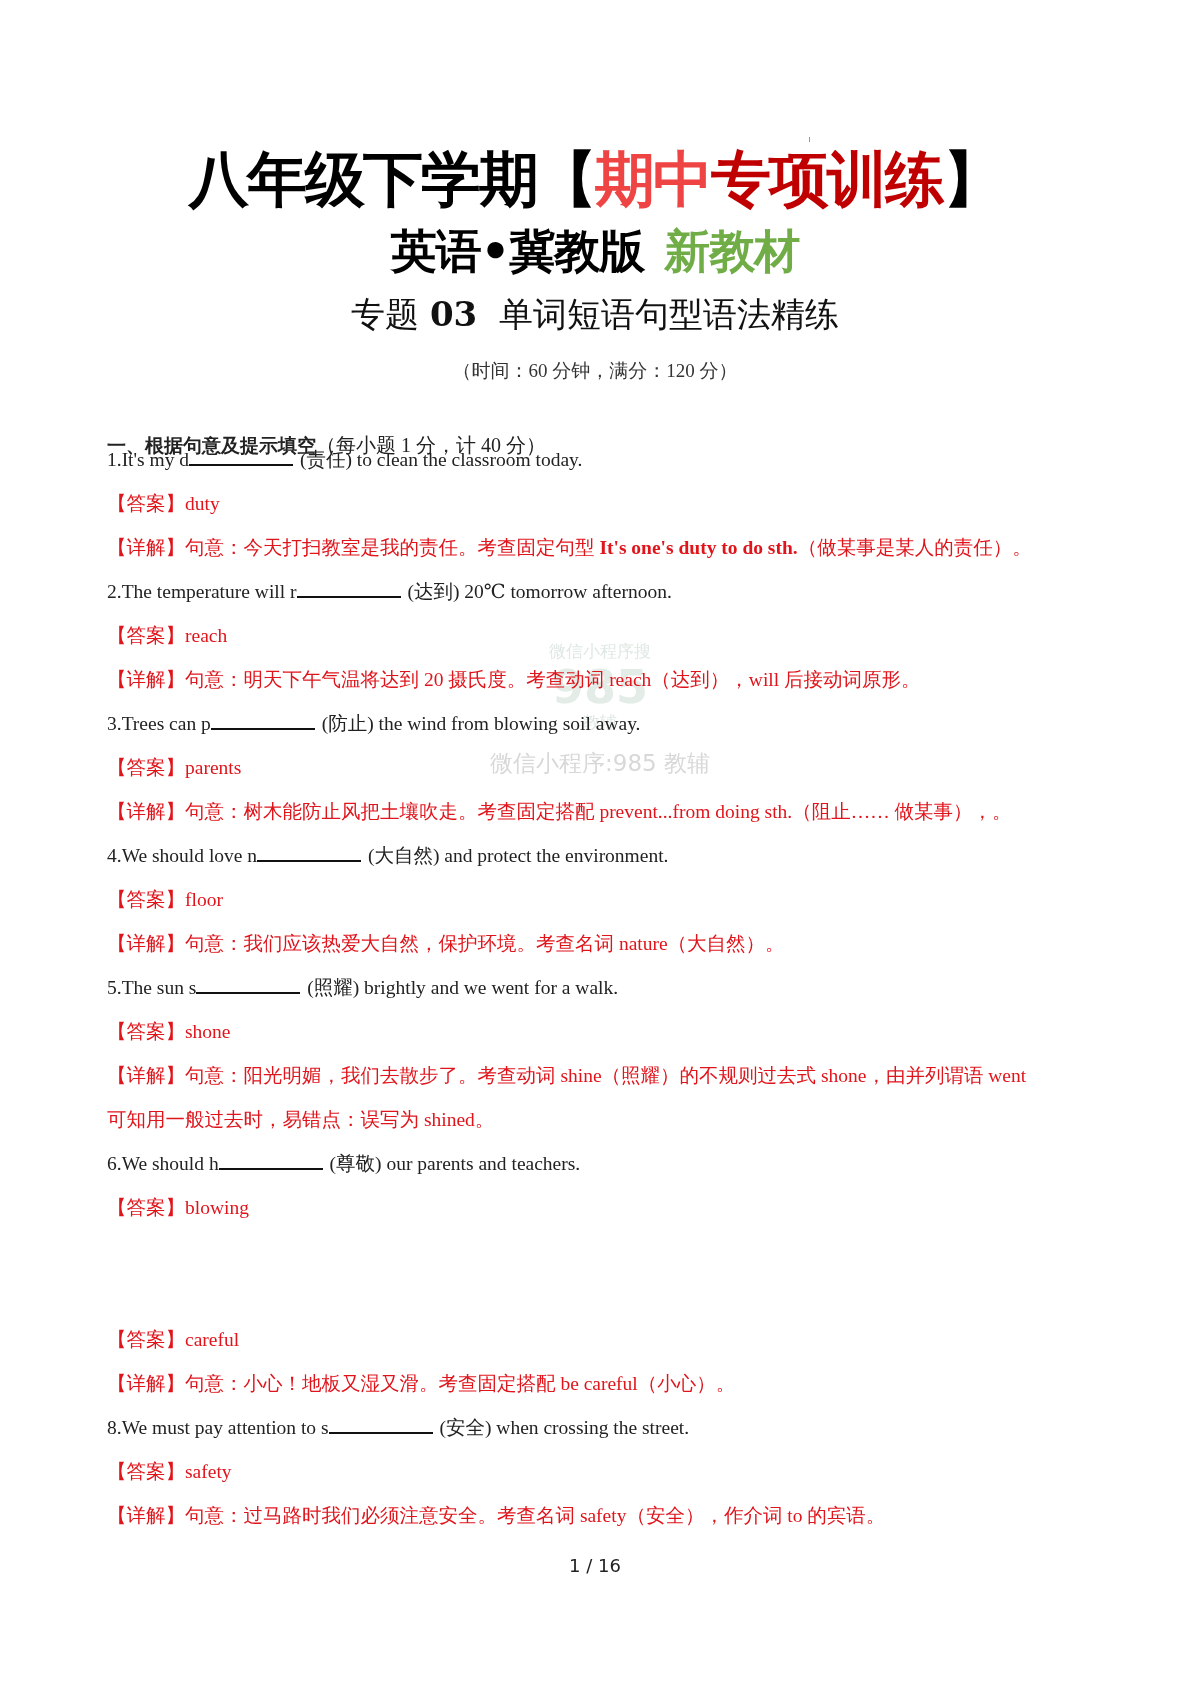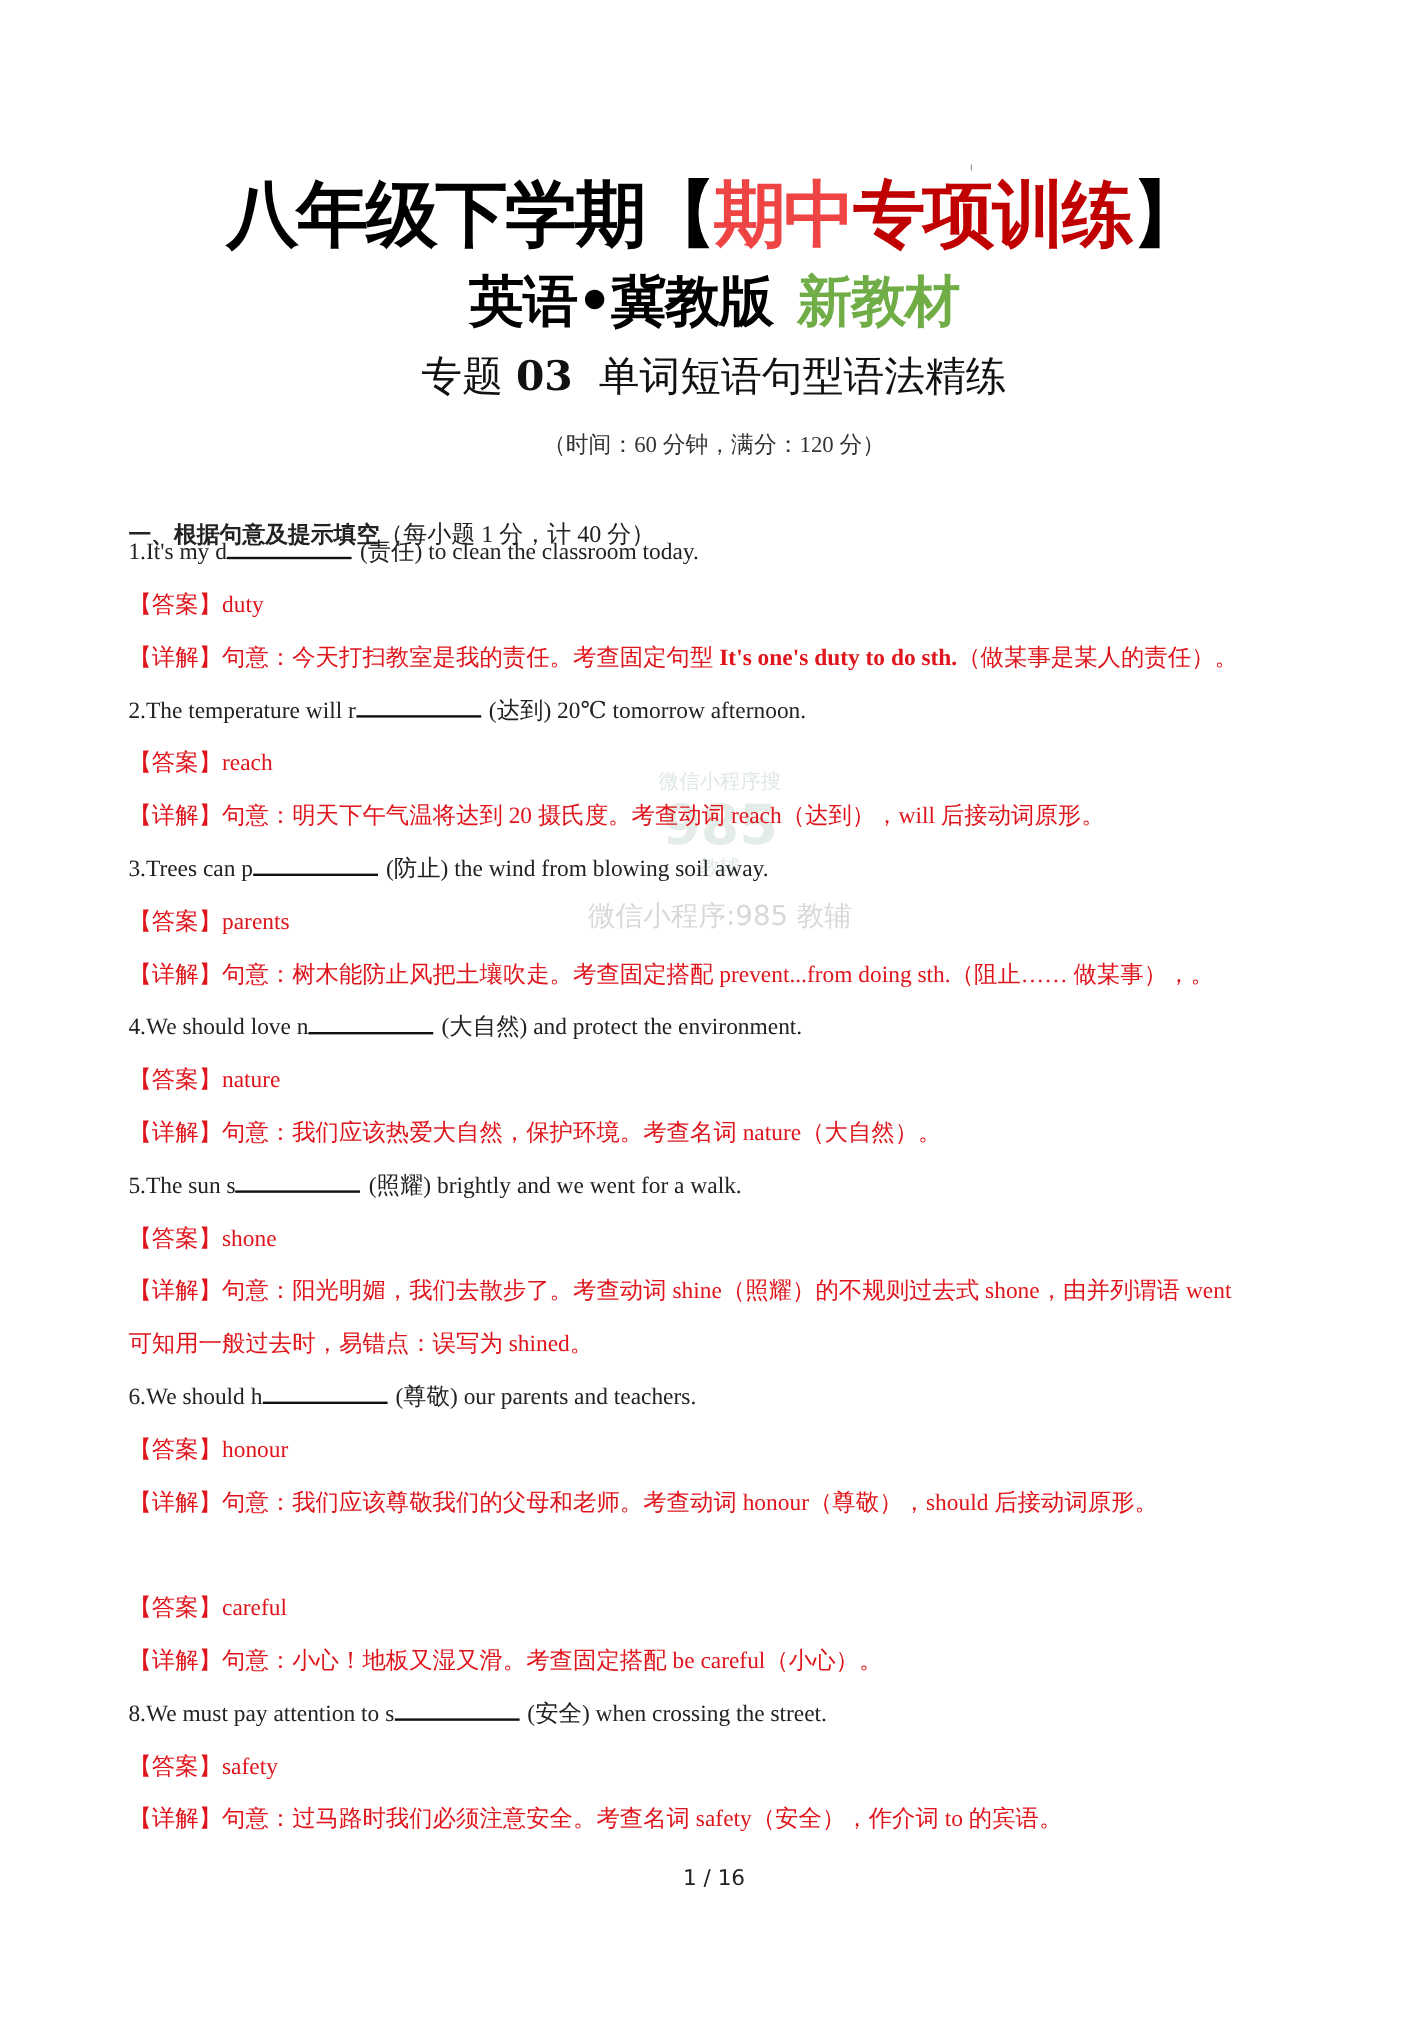--- a/index.html
+++ b/index.html
@@ -97,45 +97,42 @@
     <span>【答案】</span><span>parents</span>
   </div>
   <div class="line exp" style="top:798px">
     <span>【详解】</span><span>句意：树木能防止风把土壤吹走。考查固定搭配 prevent...from doing sth.（阻止……  做某事），。</span>
   </div>
 
   <div class="line q" style="top:842px">
     <span>4.We should love n</span><span class="blank"></span> <span>(大自然) and protect the environment.</span>
   </div>
   <div class="line ans" style="top:886px">
-    <span>【答案】</span><span>nature</span>
+    <span>【答案】</span><span>floor</span>
   </div>
   <div class="line exp" style="top:930px">
     <span>【详解】</span><span>句意：我们应该热爱大自然，保护环境。考查名词 nature（大自然）。</span>
   </div>
 
   <div class="line q" style="top:974px">
     <span>5.The sun s</span><span class="blank"></span> <span>(照耀) brightly and we went for a walk.</span>
   </div>
   <div class="line ans" style="top:1018px">
     <span>【答案】</span><span>shone</span>
   </div>
   <div class="line exp" style="top:1062px">
     <span>【详解】</span><span>句意：阳光明媚，我们去散步了。考查动词 shine（照耀）的不规则过去式 shone，由并列谓语 went</span>
   </div>
   <div class="line exp" style="top:1106px">可知用一般过去时，易错点：误写为 shined。</div>
 
   <div class="line q" style="top:1150px">
     <span>6.We should h</span><span class="blank"></span> <span>(尊敬) our parents and teachers.</span>
   </div>
   <div class="line ans" style="top:1194px">
-    <span>【答案】</span><span>honour</span>
-  </div>
-  <div class="line exp" style="top:1238px">
-    <span>【详解】</span><span>句意：我们应该尊敬我们的父母和老师。考查动词 honour（尊敬），should 后接动词原形。</span>
+    <span>【答案】</span><span>blowing</span>
   </div>
 
   <div class="line ans" style="top:1326px">
     <span>【答案】</span><span>careful</span>
   </div>
   <div class="line exp" style="top:1370px">
     <span>【详解】</span><span>句意：小心！地板又湿又滑。考查固定搭配 be careful（小心）。</span>
   </div>
 
   <div class="line q" style="top:1414px">

